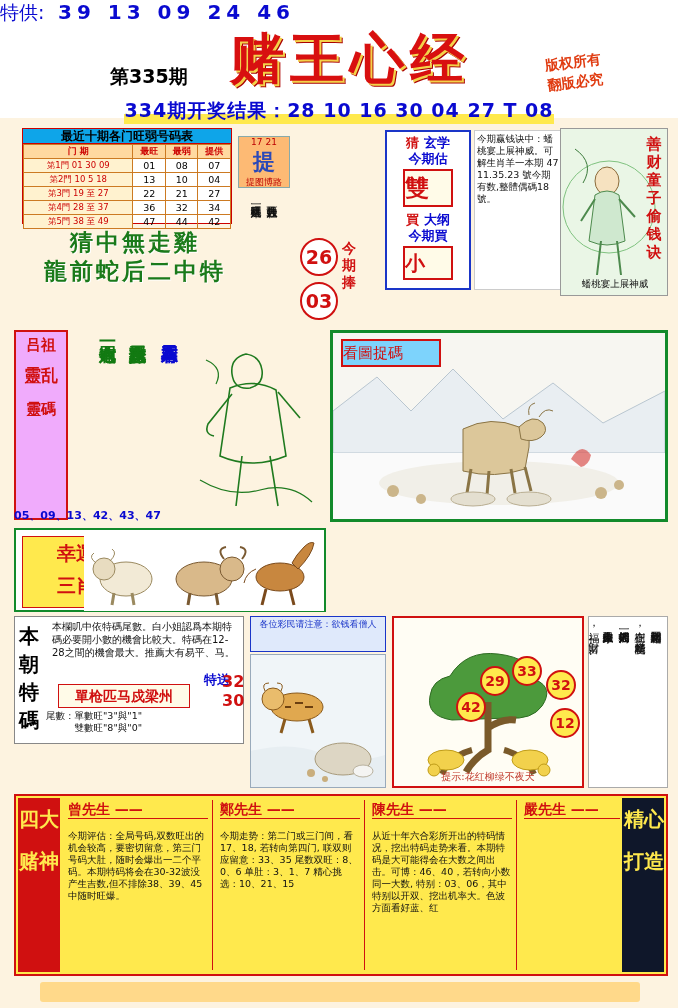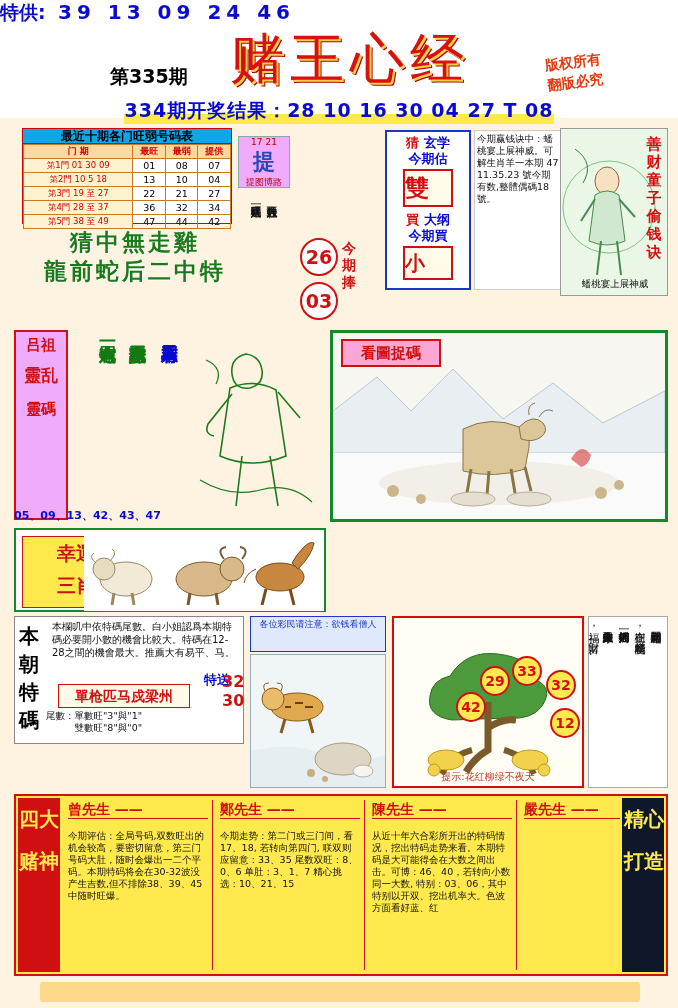--- a/index.html
+++ b/index.html
@@ -19,21 +19,21 @@
     position:absolute;left:0;top:0;width:678px;height:118px;
     background:#ffffff;
   }
   .issue{
     position:absolute;left:110px;top:64px;
     font-size:19px;font-weight:bold;color:#000;
     font-family:"DejaVu Sans","Liberation Sans",sans-serif;
   }
   .masthead{
     position:absolute;left:230px;top:28px;width:320px;height:62px;
-    font-size:54px;font-weight:normal;color:#d81010;
+    font-size:54px;font-weight:bold;color:#d81010;
     letter-spacing:6px;line-height:62px;
     text-shadow:2px 2px 0 #f3d24a, 3px 3px 0 #a00;
     font-family:"DejaVu Sans","Liberation Sans",sans-serif;
   }
   .copyright{
     position:absolute;left:546px;top:48px;width:120px;height:42px;
     color:#e03b10;font-size:14px;font-weight:bold;line-height:20px;
     transform:rotate(-7deg);
   }
   .result-bar{
@@ -60,21 +60,21 @@
   table.t10{width:100%;border-collapse:collapse;font-size:9.5px;}
   table.t10 td,table.t10 th{
     border:1px solid #cc7a22;text-align:center;padding:0;height:13px;
     color:#000;
   }
   table.t10 th{background:#ffd9a0;color:#c00;font-weight:bold;font-size:9px;}
   table.t10 td.k{background:#fff2cf;color:#c00;font-size:8.5px;white-space:nowrap;}
 
   .stamp{
     left:238px;top:136px;width:52px;height:52px;
-    background:#f0abfc;border:1px solid #8aa;
+    background:#fdba74;border:1px solid #8aa;
     font-size:9px;color:#b00;text-align:center;
   }
   .stamp .big{font-size:22px;color:#2a49b8;font-weight:bold;line-height:30px;}
   .stamp .sub{font-size:9px;color:#b00;line-height:11px;}
 
   .vtext{
     position:absolute;left:246px;top:198px;width:16px;height:70px;
     font-size:11px;color:#111;line-height:13px;writing-mode:vertical-rl;
   }
   .vtext2{
@@ -132,21 +132,21 @@
     color:#d01010;font-size:15px;font-weight:bold;line-height:18px;text-align:center;
   }
   .deity-cap{
     position:absolute;left:0;bottom:4px;width:108px;text-align:center;
     font-size:9.5px;color:#111;
   }
   .special-row{
     left:388px;top:294px;width:282px;height:30px;
   }
   .sp-lbl{
-    position:absolute;left:0;top:0;font-size:19px;font-weight:bold;color:#0a0ad0;
+    position:absolute;left:0;top:0;font-size:19px;font-weight:normal;color:#0a0ad0;
   }
   .sp-nums{
     position:absolute;left:58px;top:0;font-size:20px;font-weight:bold;color:#0a0ad0;
     letter-spacing:5px;
   }
 
   
   .lvzu{
     left:14px;top:330px;width:54px;height:190px;
     background:#f0abfc;border:2px solid #d01010;
@@ -177,22 +177,22 @@
   .draw-green{
     position:absolute;left:186px;top:330px;width:140px;height:190px;
     overflow:hidden;
   }
   .pic-box{
     left:330px;top:330px;width:338px;height:192px;
     background:#fff;border:3px solid #128a2b;
   }
   .pic-title{
     position:absolute;left:8px;top:6px;width:96px;height:24px;
-    background:#f9a8d4;border:2px solid #d01010;color:#d01010;
-    font-size:15px;font-weight:bold;text-align:center;line-height:24px;
+    background:#7dd3fc;border:2px solid #d01010;color:#d01010;
+    font-size:15px;font-weight:normal;line-height:24px;
   }
 
   
   .zodiac{
     left:14px;top:528px;width:312px;height:84px;
     background:#fff;border:2px solid #128a2b;
   }
   .zod-title{
     position:absolute;left:6px;top:6px;width:56px;height:70px;
     color:#d01010;font-size:19px;font-weight:bold;text-align:center;line-height:32px;

